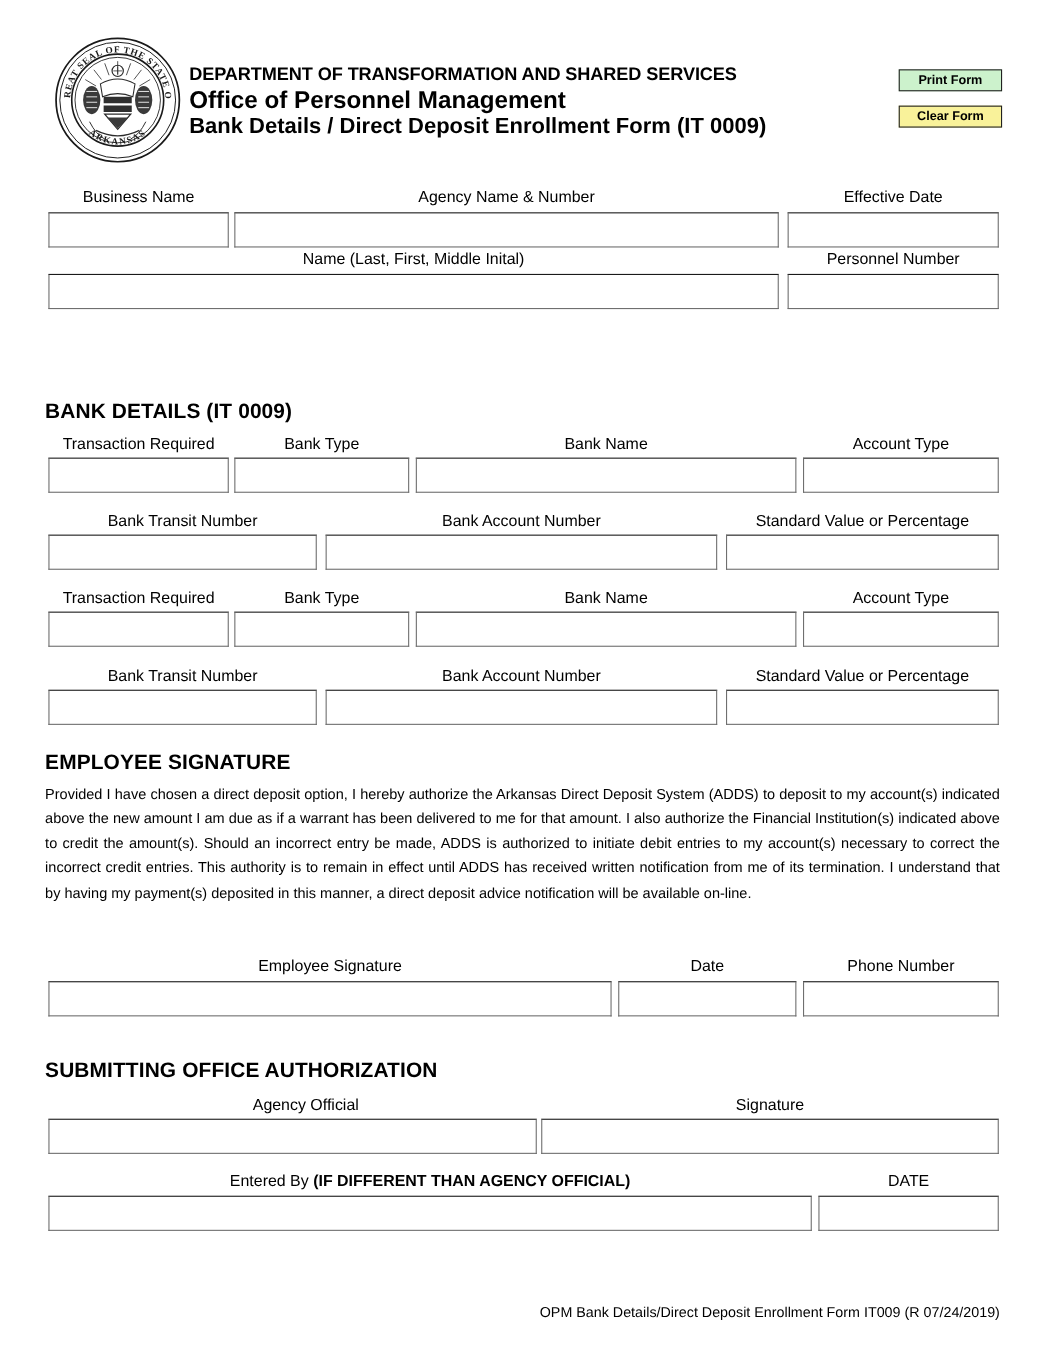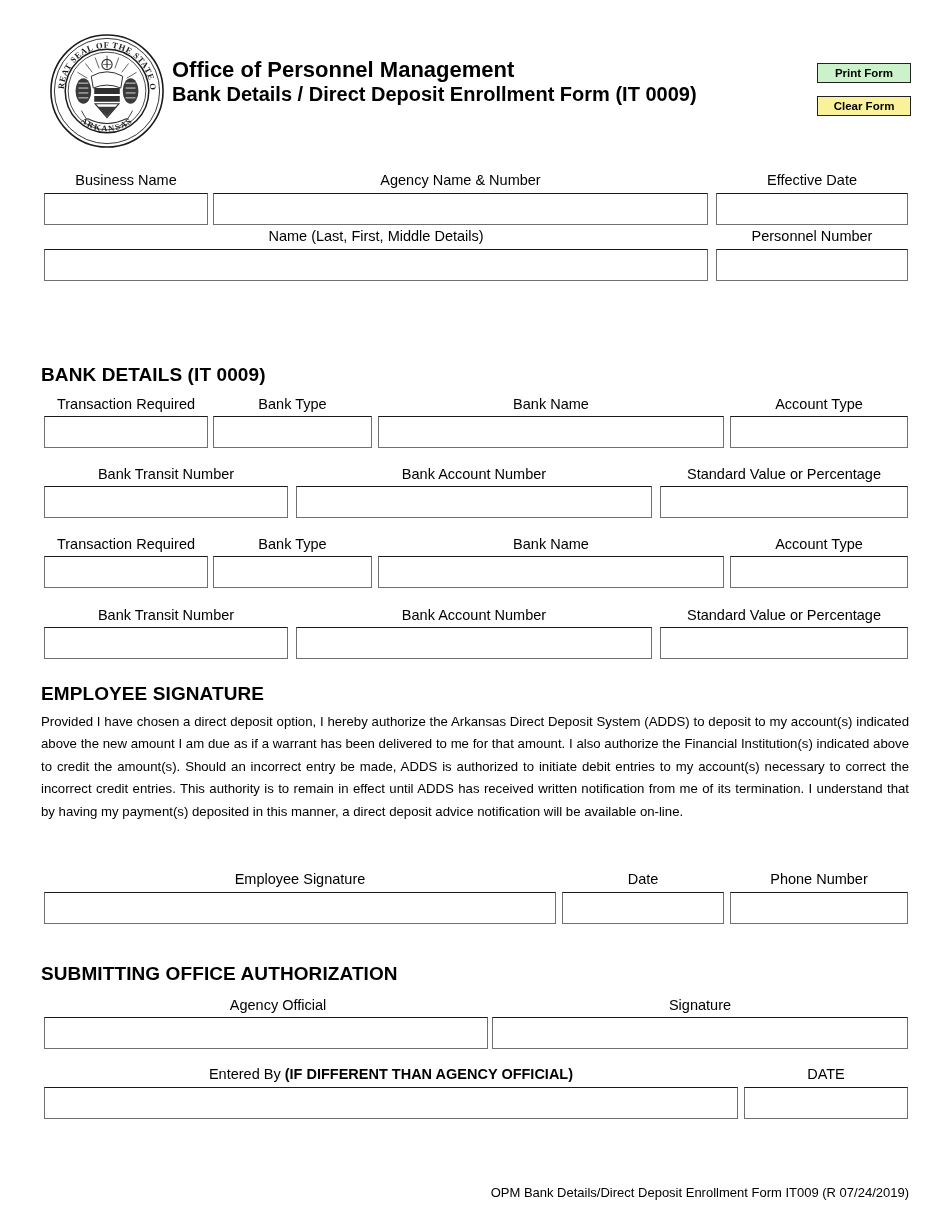--- a/index.html
+++ b/index.html
@@ -167,39 +167,40 @@
       </g>
       <path d="M47 57 h26 v6 h-26 z M47 65 h26 v6 h-26 z" fill="#2f2f2f"></path>
       <path d="M48 73 h24 l-12 14 z" fill="none" stroke="#2b2b2b" stroke-width="1.2"></path>
       <path d="M50 76 h20 l-10 10 z" fill="#3a3a3a"></path>
       <path d="M40 88 q20 10 40 0" fill="none" stroke="#2b2b2b" stroke-width="1.1"></path>
       <path d="M34 80 q6 12 14 16 M86 80 q-6 12 -14 16" fill="none" stroke="#2b2b2b" stroke-width="0.9"></path>
     </svg>
   </div>
 
   <div class="header-titles">
+    <div class="title-line1">DEPARTMENT OF TRANSFORMATION AND SHARED SERVICES</div>
     <div class="title-line2">Office of Personnel Management</div>
     <div class="title-line3">Bank Details / Direct Deposit Enrollment Form (IT 0009)</div>
   </div>
 
   <button class="btn btn-print">Print Form</button>
   <button class="btn btn-clear">Clear Form</button>
 </div>
 
 <div>
   <div class="lbl" style="left:44px; top:172px; width:164px;">Business Name</div>
   <input class="fld" style="left: 44px; top: 193px; width: 164px;" placeholder="">
 
   <div class="lbl" style="left:213px; top:172px; width:495px;">Agency Name &amp; Number</div>
   <input class="fld" style="left: 213px; top: 193px; width: 495px;" placeholder="">
 
   <div class="lbl" style="left:716px; top:172px; width:192px;">Effective Date</div>
   <input class="fld" style="left: 716px; top: 193px; width: 192px;" placeholder="">
 
-  <div class="lbl" style="left:44px; top:228px; width:664px;">Name (Last, First, Middle Details)</div>
+  <div class="lbl" style="left:44px; top:228px; width:664px;">Name (Last, First, Middle Inital)</div>
   <input class="fld" style="left: 44px; top: 249px; width: 664px;" placeholder="">
 
   <div class="lbl" style="left:716px; top:228px; width:192px;">Personnel Number</div>
   <input class="fld" style="left: 716px; top: 249px; width: 192px;" placeholder="">
 </div>
 
 <div>
   <div class="section-head" style="left:41px; top:364px;">BANK DETAILS (IT 0009)</div>
 
   <div class="lbl" style="left:44px; top:396px; width:164px;">Transaction Required</div>

